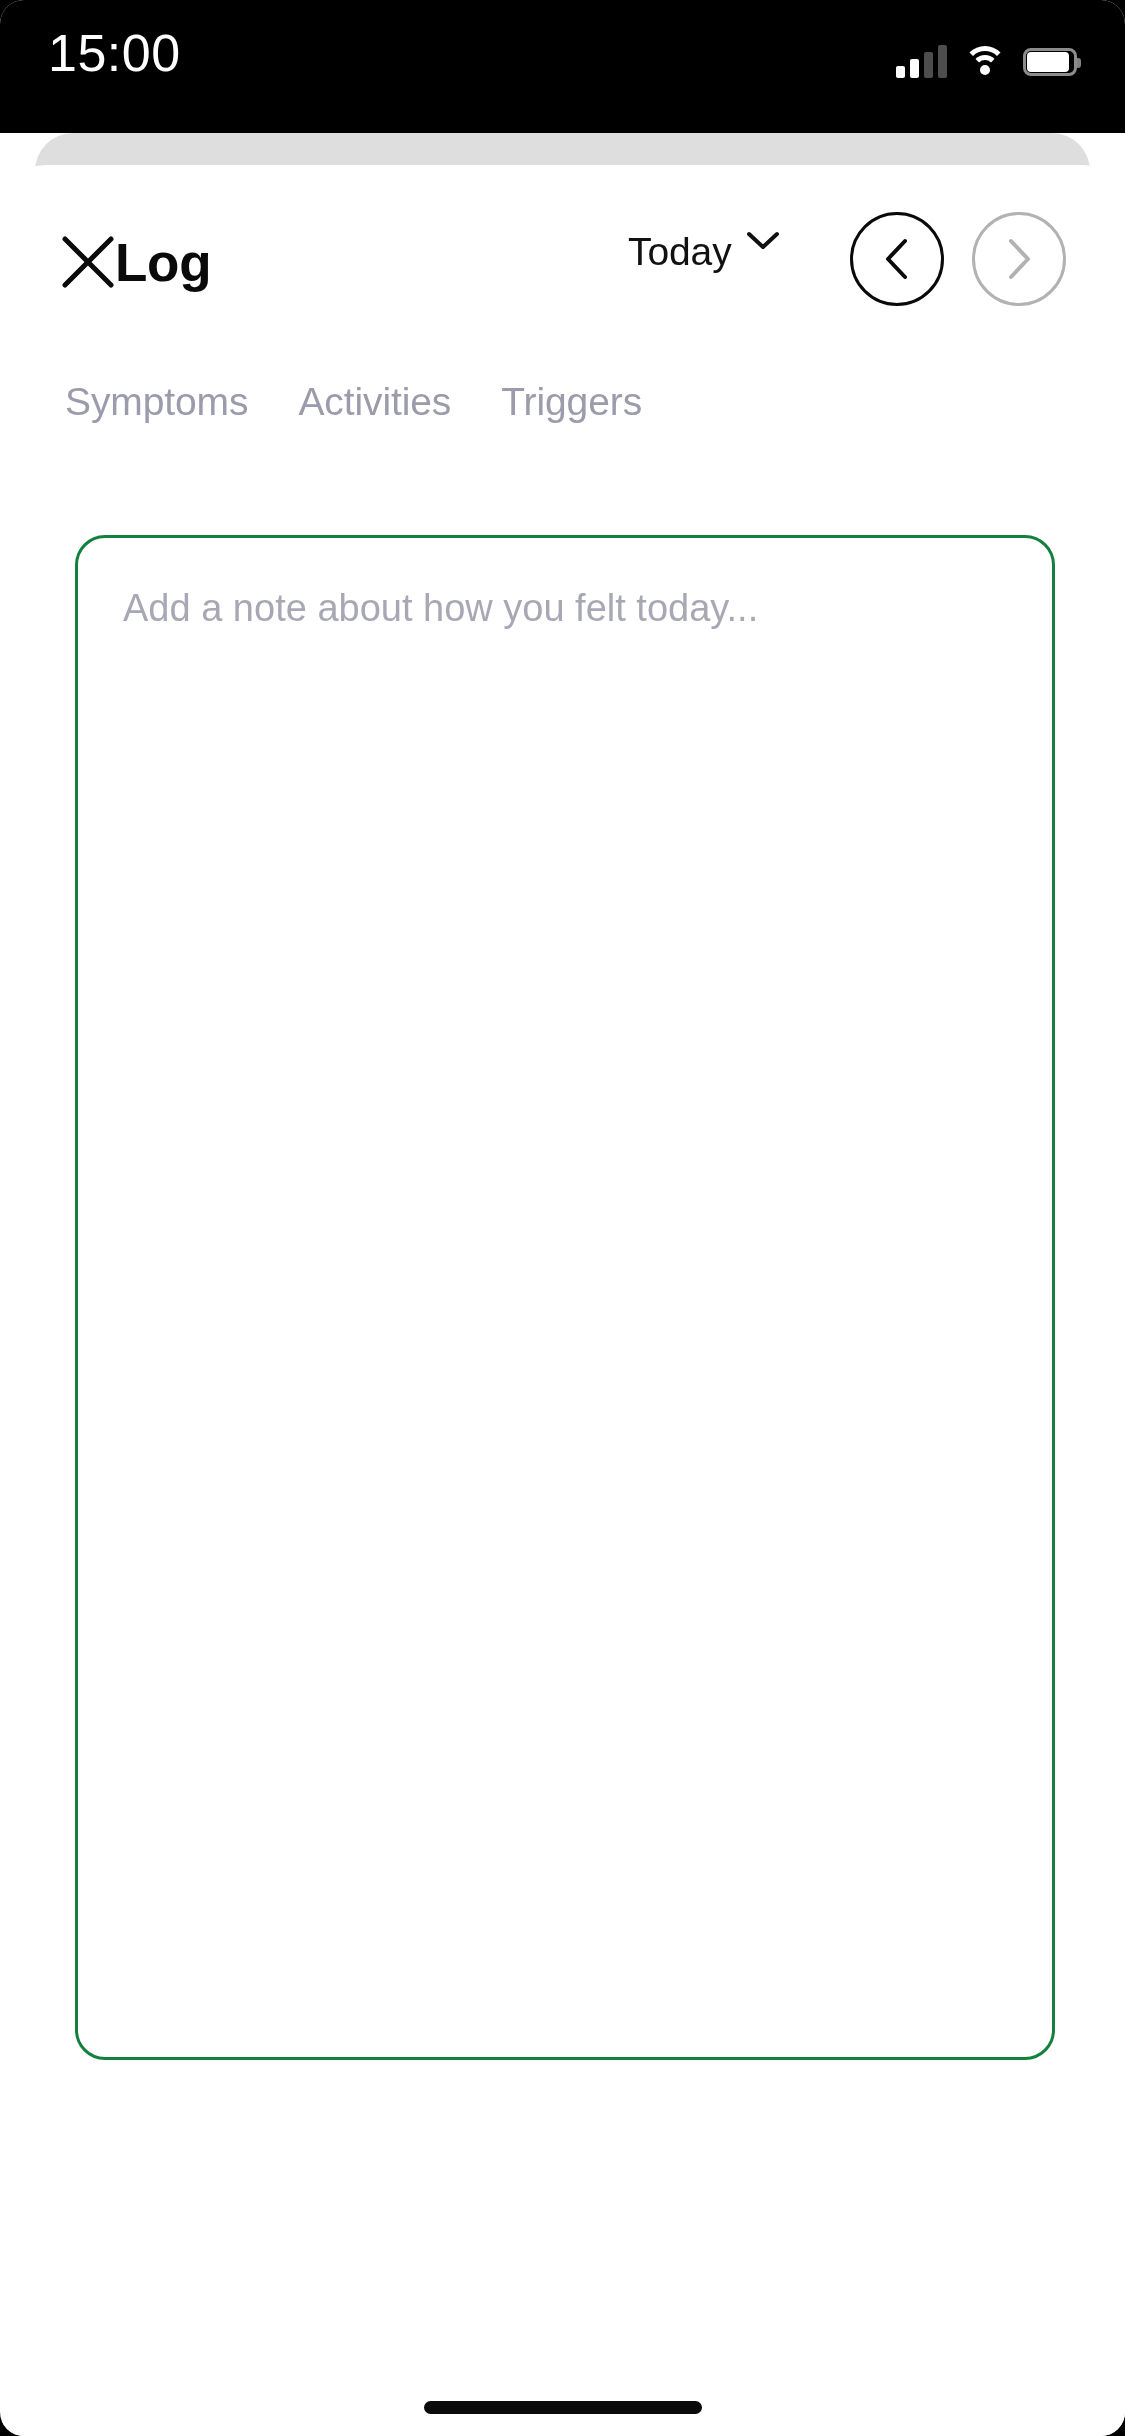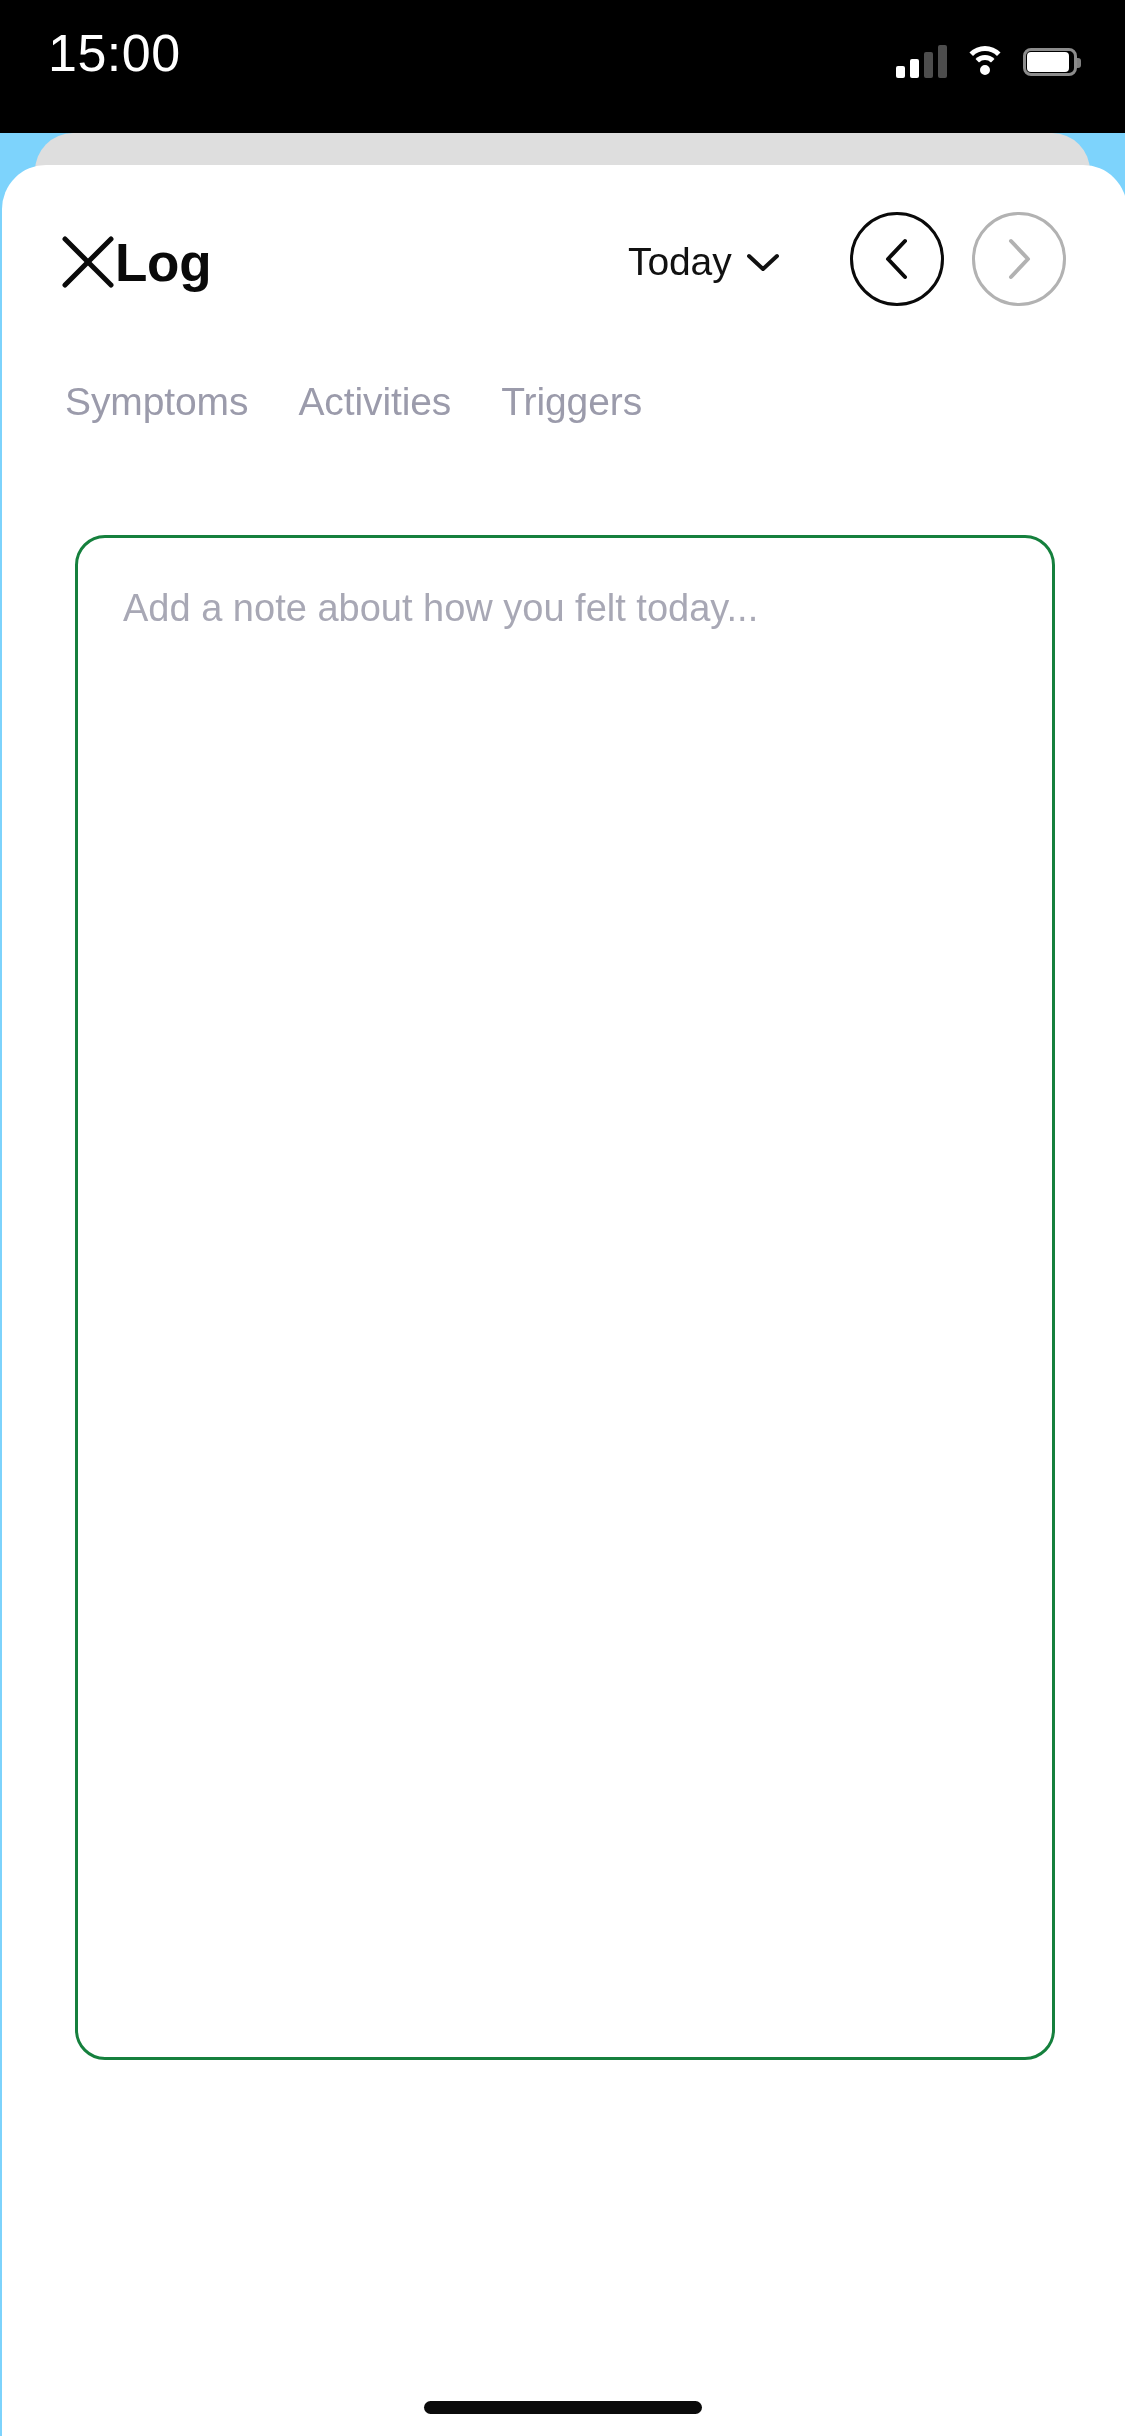--- a/index.html
+++ b/index.html
@@ -5,22 +5,23 @@
   * { margin:0; padding:0; box-sizing:border-box; }
   html, body {
     width:1125px; height:2436px;
     background:#000;
     font-family:"Liberation Sans", sans-serif;
     overflow:hidden;
   }
   #screen {
     position:relative;
     width:1125px; height:2436px;
-    background:#7dd3fc;
+    background:#ffffff;
     overflow:hidden;
+    border-radius:24px;
   }
 
   
   #status-bar {
     position:absolute; top:0; left:0;
     width:1125px; height:133px;
     background:#000;
     z-index:40;
   }
   #status-time {
@@ -90,21 +91,21 @@
   #page-title {
     position:absolute; left:113px; top:22px;
     height:80px;
     display:flex; align-items:center;
     font-size:53px; font-weight:700; color:#0a0a0a;
     letter-spacing:-0.3px;
   }
   #date-selector {
     position:absolute; left:626px; top:30px;
     height:64px;
-    display:flex; align-items:center; gap:14px;
+    display:flex; gap:14px;
     cursor:pointer;
   }
   #date-selector-label {
     font-size:39px; color:#111; font-weight:400;
     letter-spacing:-0.1px;
   }
   #nav-prev, #nav-next {
     position:absolute; top:12px;
     width:94px; height:94px; border-radius:50%;
     display:flex; align-items:center; justify-content:center;

